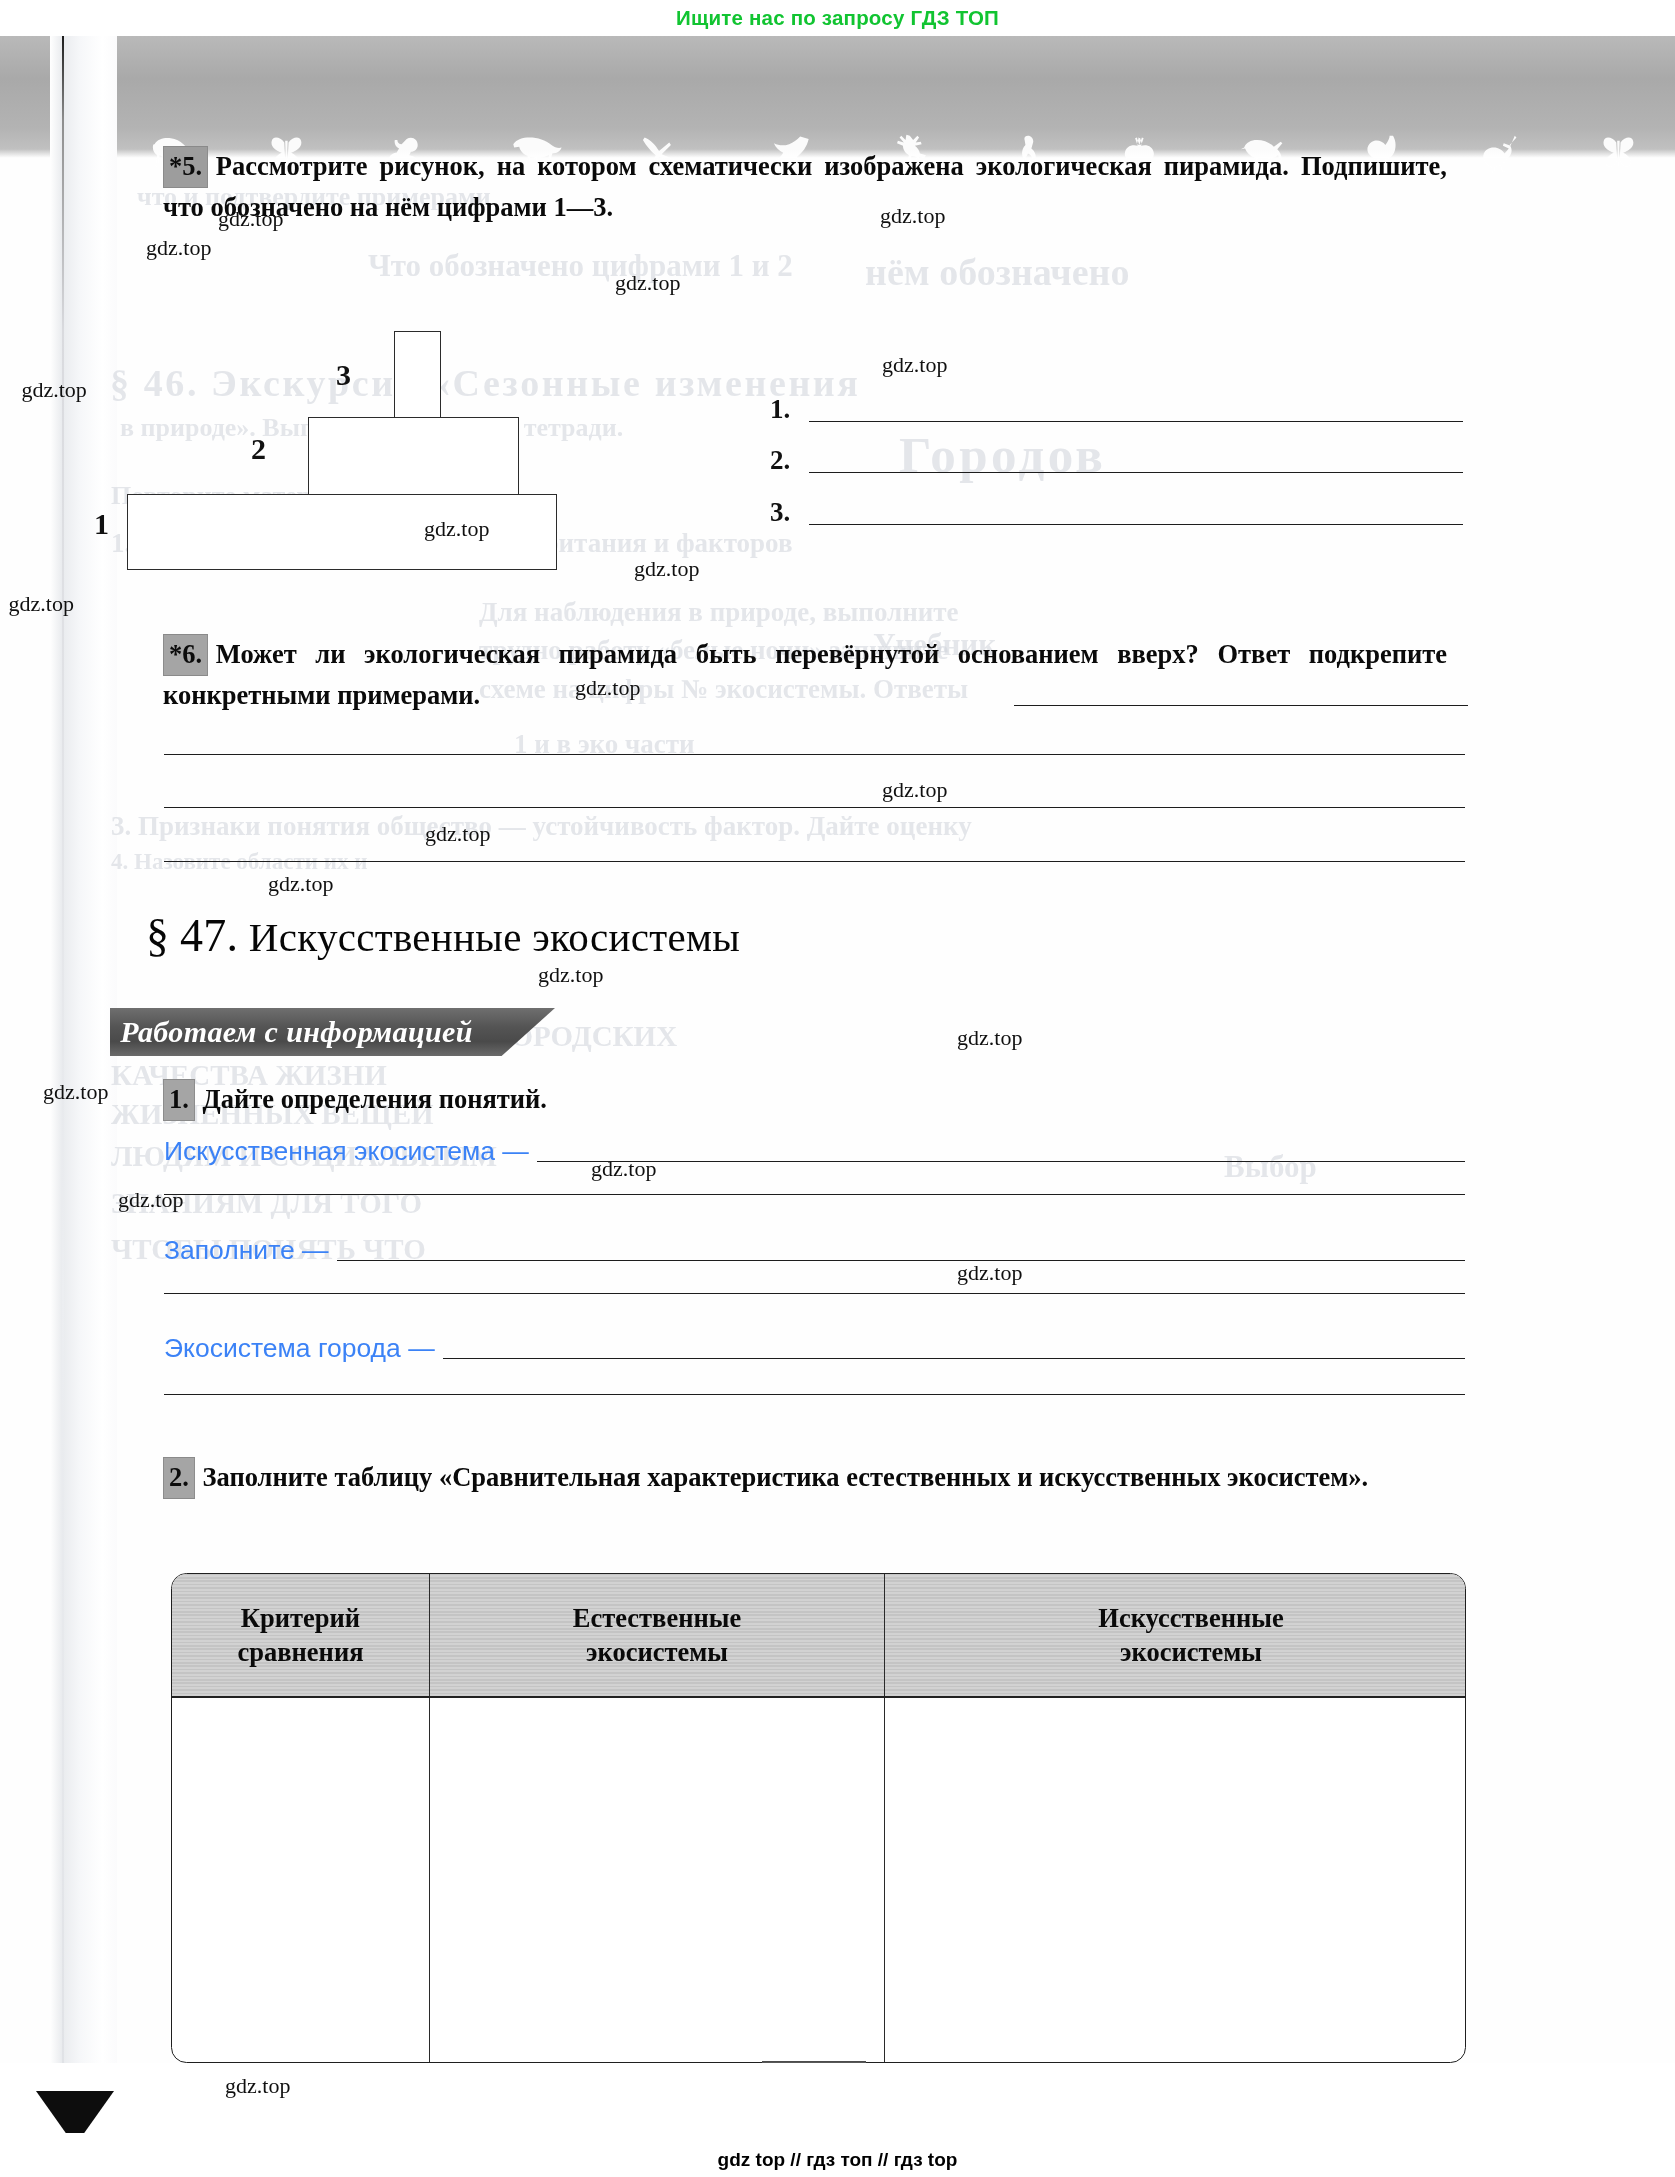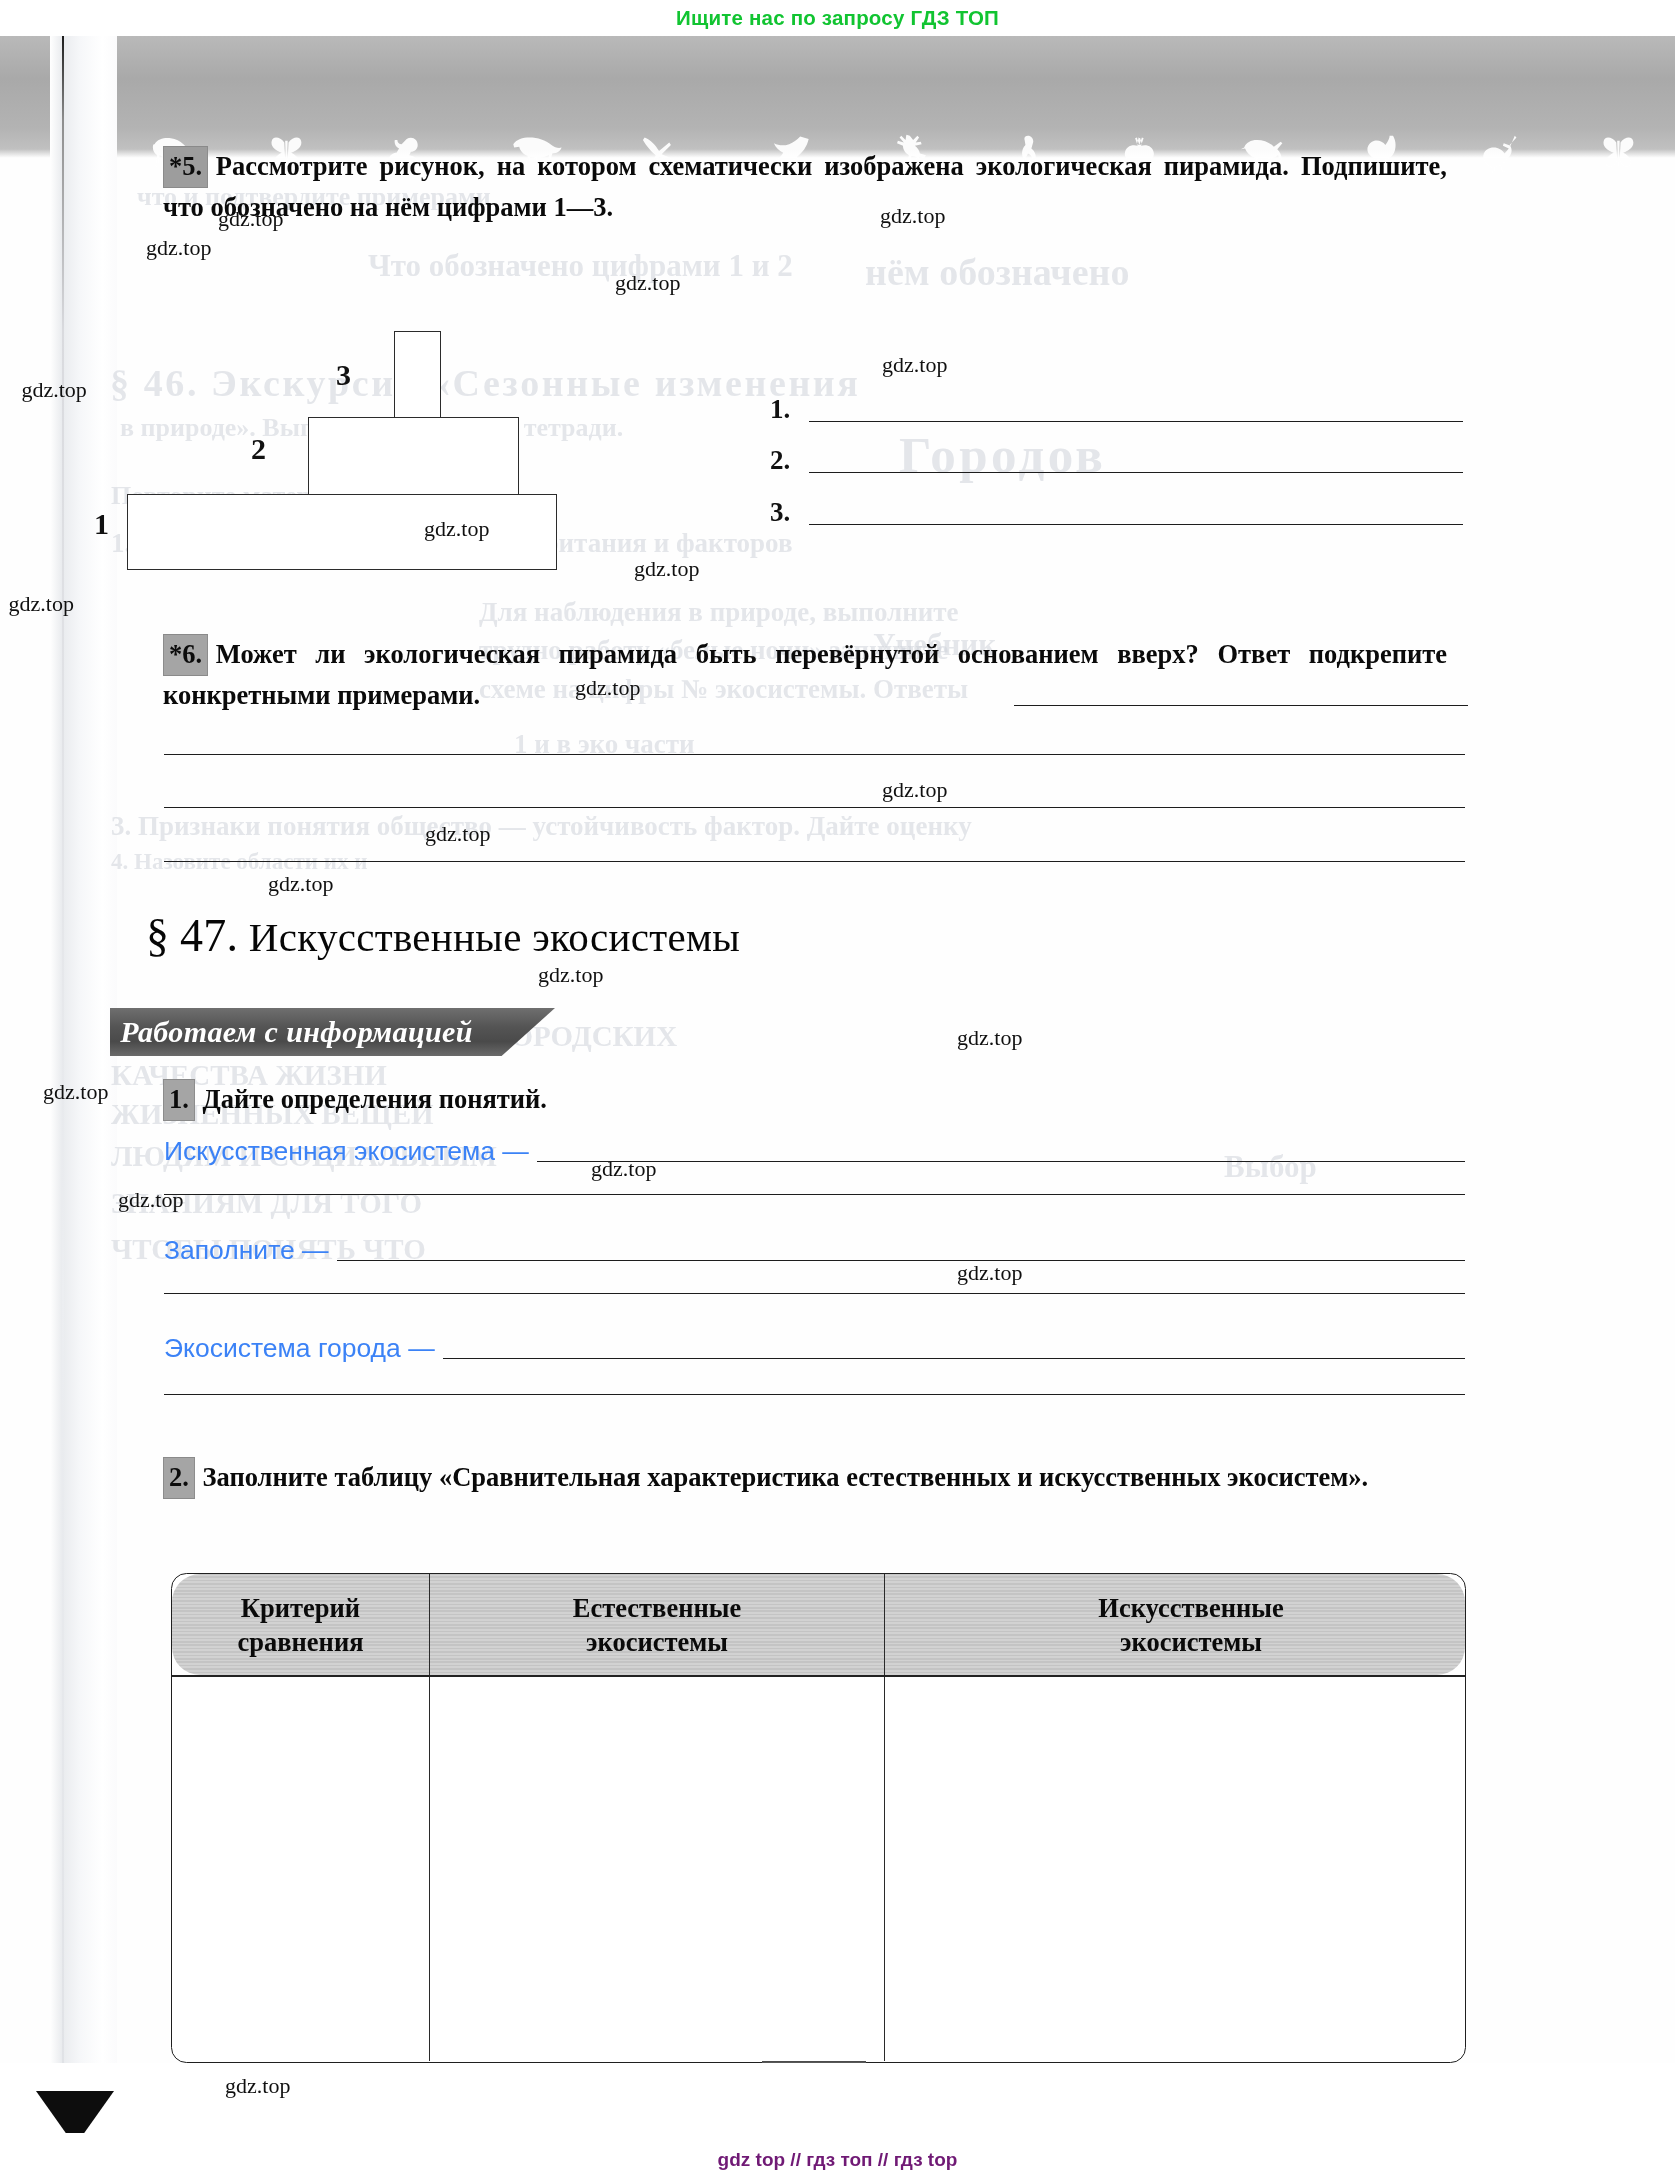--- a/index.html
+++ b/index.html
@@ -112,23 +112,22 @@
     font-family:Liberation Sans, sans-serif;
     font-size:26.5px;color:#3b82f6;white-space:nowrap;
   }
   
   #cmp-table{
     position:absolute;left:171px;top:1537px;width:1293px;height:488px;
     border:1.7px solid #1f1f1f;border-radius:15.4px;overflow:hidden;
     background:#ffffff;
   }
   #cmp-head{
-    display:flex;height:101px;
+    display:flex;height:122px;
     background:repeating-linear-gradient(0deg,#d2d2d2 0 1.7px,#c4c4c4 1.7px 3.4px);
-    border-radius:28px;
   }
   #cmp-head .cell{
     display:flex;align-items:center;justify-content:center;text-align:center;
     font-family:"Liberation Serif", serif;font-weight:700;font-size:26.5px;
     line-height:34px;color:#0a0a0a;
   }
   #cmp-head .cell + .cell{border-left:1.7px solid #2a2a2a;}
   #cmp-body{display:flex;height:384px;border-top:2.6px solid #222;}
   #cmp-body .cell{height:100%;}
   #cmp-body .cell + .cell{border-left:1.7px solid #2a2a2a;}
@@ -143,21 +142,21 @@
     font-family:"Liberation Sans", sans-serif;font-weight:700;
     font-size:48px;color:#ffffff;letter-spacing:0.9px;
   }
   
   #footer{
     position:absolute;left:0;top:2142px;width:1675px;height:36px;
     display:flex;align-items:center;justify-content:center;background:#fff;
   }
   #footer span{
     font-family:"Liberation Sans", sans-serif;font-size:19px;
-    color:#701a75;font-weight:600;
+    color:#000000;font-weight:600;
   }
   
   .wm{
     position:absolute;font-family:Liberation Serif, serif;
     font-size:22px;color:#101010;white-space:nowrap;
   }
   
   .ghost{
     position:absolute;font-family:"Liberation Serif", serif;
     color:#cfd3da;opacity:.55;white-space:nowrap;pointer-events:none;

